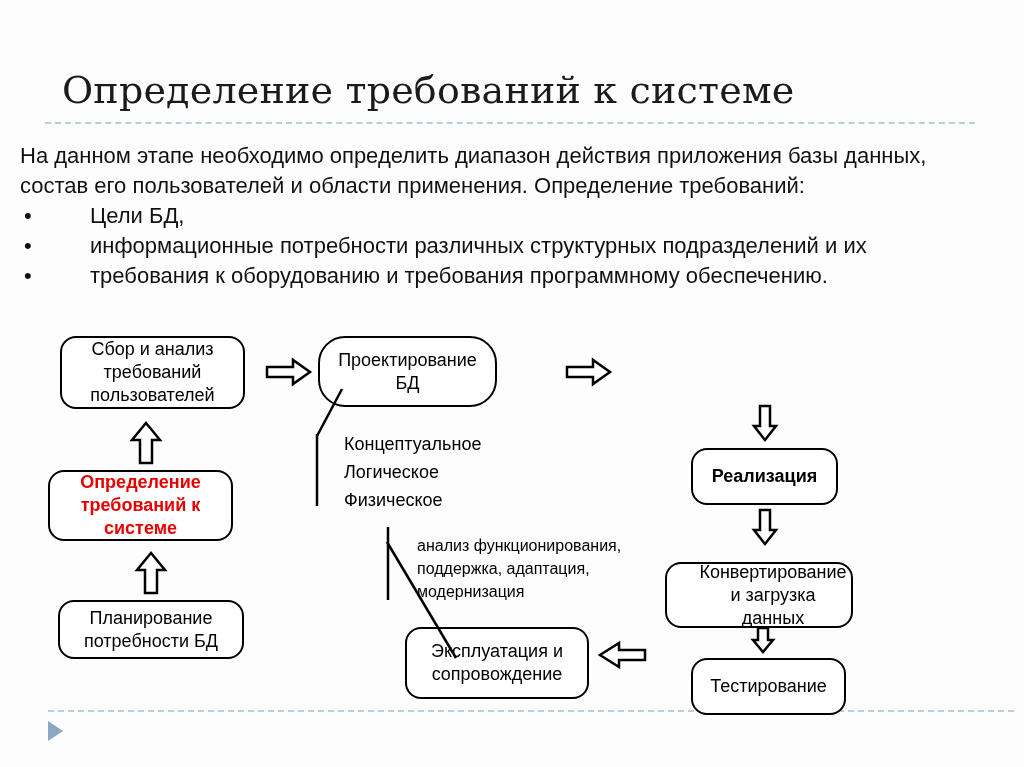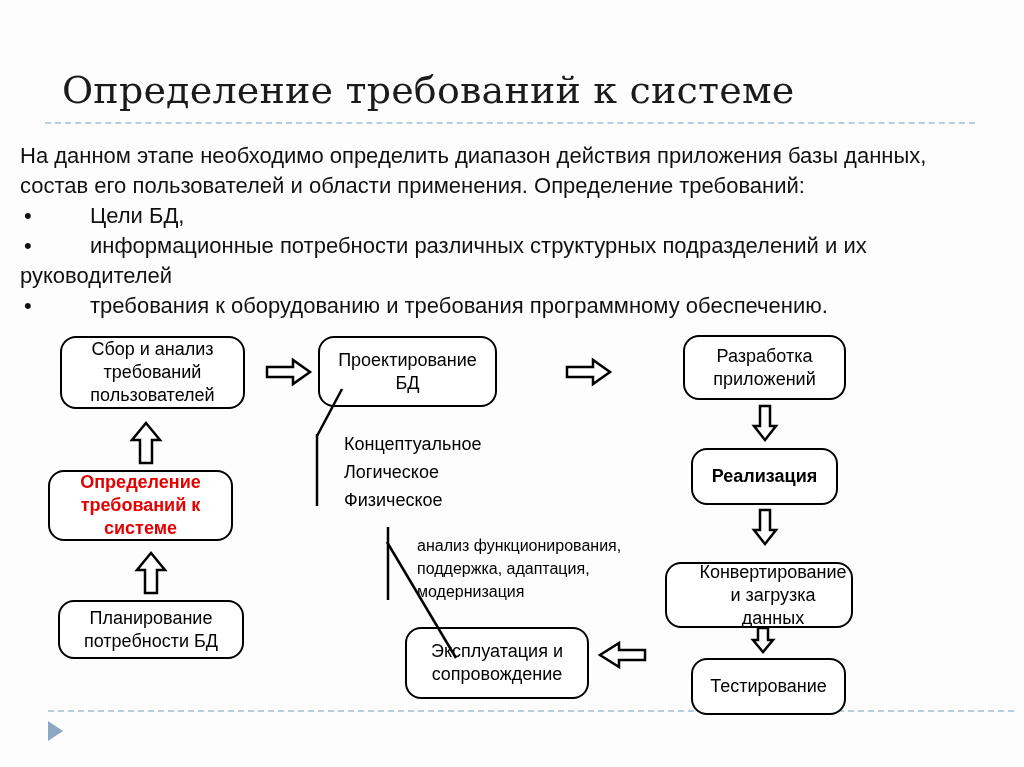--- a/index.html
+++ b/index.html
@@ -44,34 +44,31 @@
 <div class="slide">
 
   <h1 class="title">Определение требований к системе</h1>
   <div class="divider divider-top"></div>
 
   <div class="body-text">
     <div>На данном этапе необходимо определить диапазон действия приложения базы данных,</div>
     <div>состав его пользователей и области применения. Определение требований:</div>
     <div><span class="bdot">•</span><span>Цели БД,</span></div>
     <div><span class="bdot">•</span><span>информационные потребности различных структурных подразделений и их</span></div>
-    <div>руководителей</div>
     <div><span class="bdot">•</span><span>требования к оборудованию и требования программному обеспечению.</span></div>
   </div>
 
   <div class="divider divider-bottom"></div>
   <div class="marker"></div>
 
   <div class="box" style="left:60px;  top:336px; width:185px; height:73px;">Сбор и анализ
 требований
 пользователей</div>
-  <div class="box" style="left:318px; top:336px; width:179px; height:71px;">Проектирование
+  <div class="box" style="left:318px; top:336px; width:179px; height:71px;border-radius:27px;">Проектирование
 БД</div>
-  <div class="box" style="left:683px; top:335px; width:163px; height:65px;">Разработка
-приложений</div>
   <div class="box red" style="left:48px; top:470px; width:185px; height:71px;">Определение
 требований к
 системе</div>
   <div class="box" style="left:58px;  top:600px; width:186px; height:59px;">Планирование
 потребности БД</div>
   <div class="box" style="left:691px; top:448px; width:147px; height:57px;font-weight:bold;">Реализация</div>
   <div class="box" style="left:665px; top:562px; width:188px; height:66px;padding-left:32px;">Конвертирование
 и загрузка данных</div>
   <div class="box" style="left:691px; top:658px; width:155px; height:57px;">Тестирование</div>
   <div class="box" style="left:405px; top:627px; width:184px; height:72px;">Эксплуатация и

